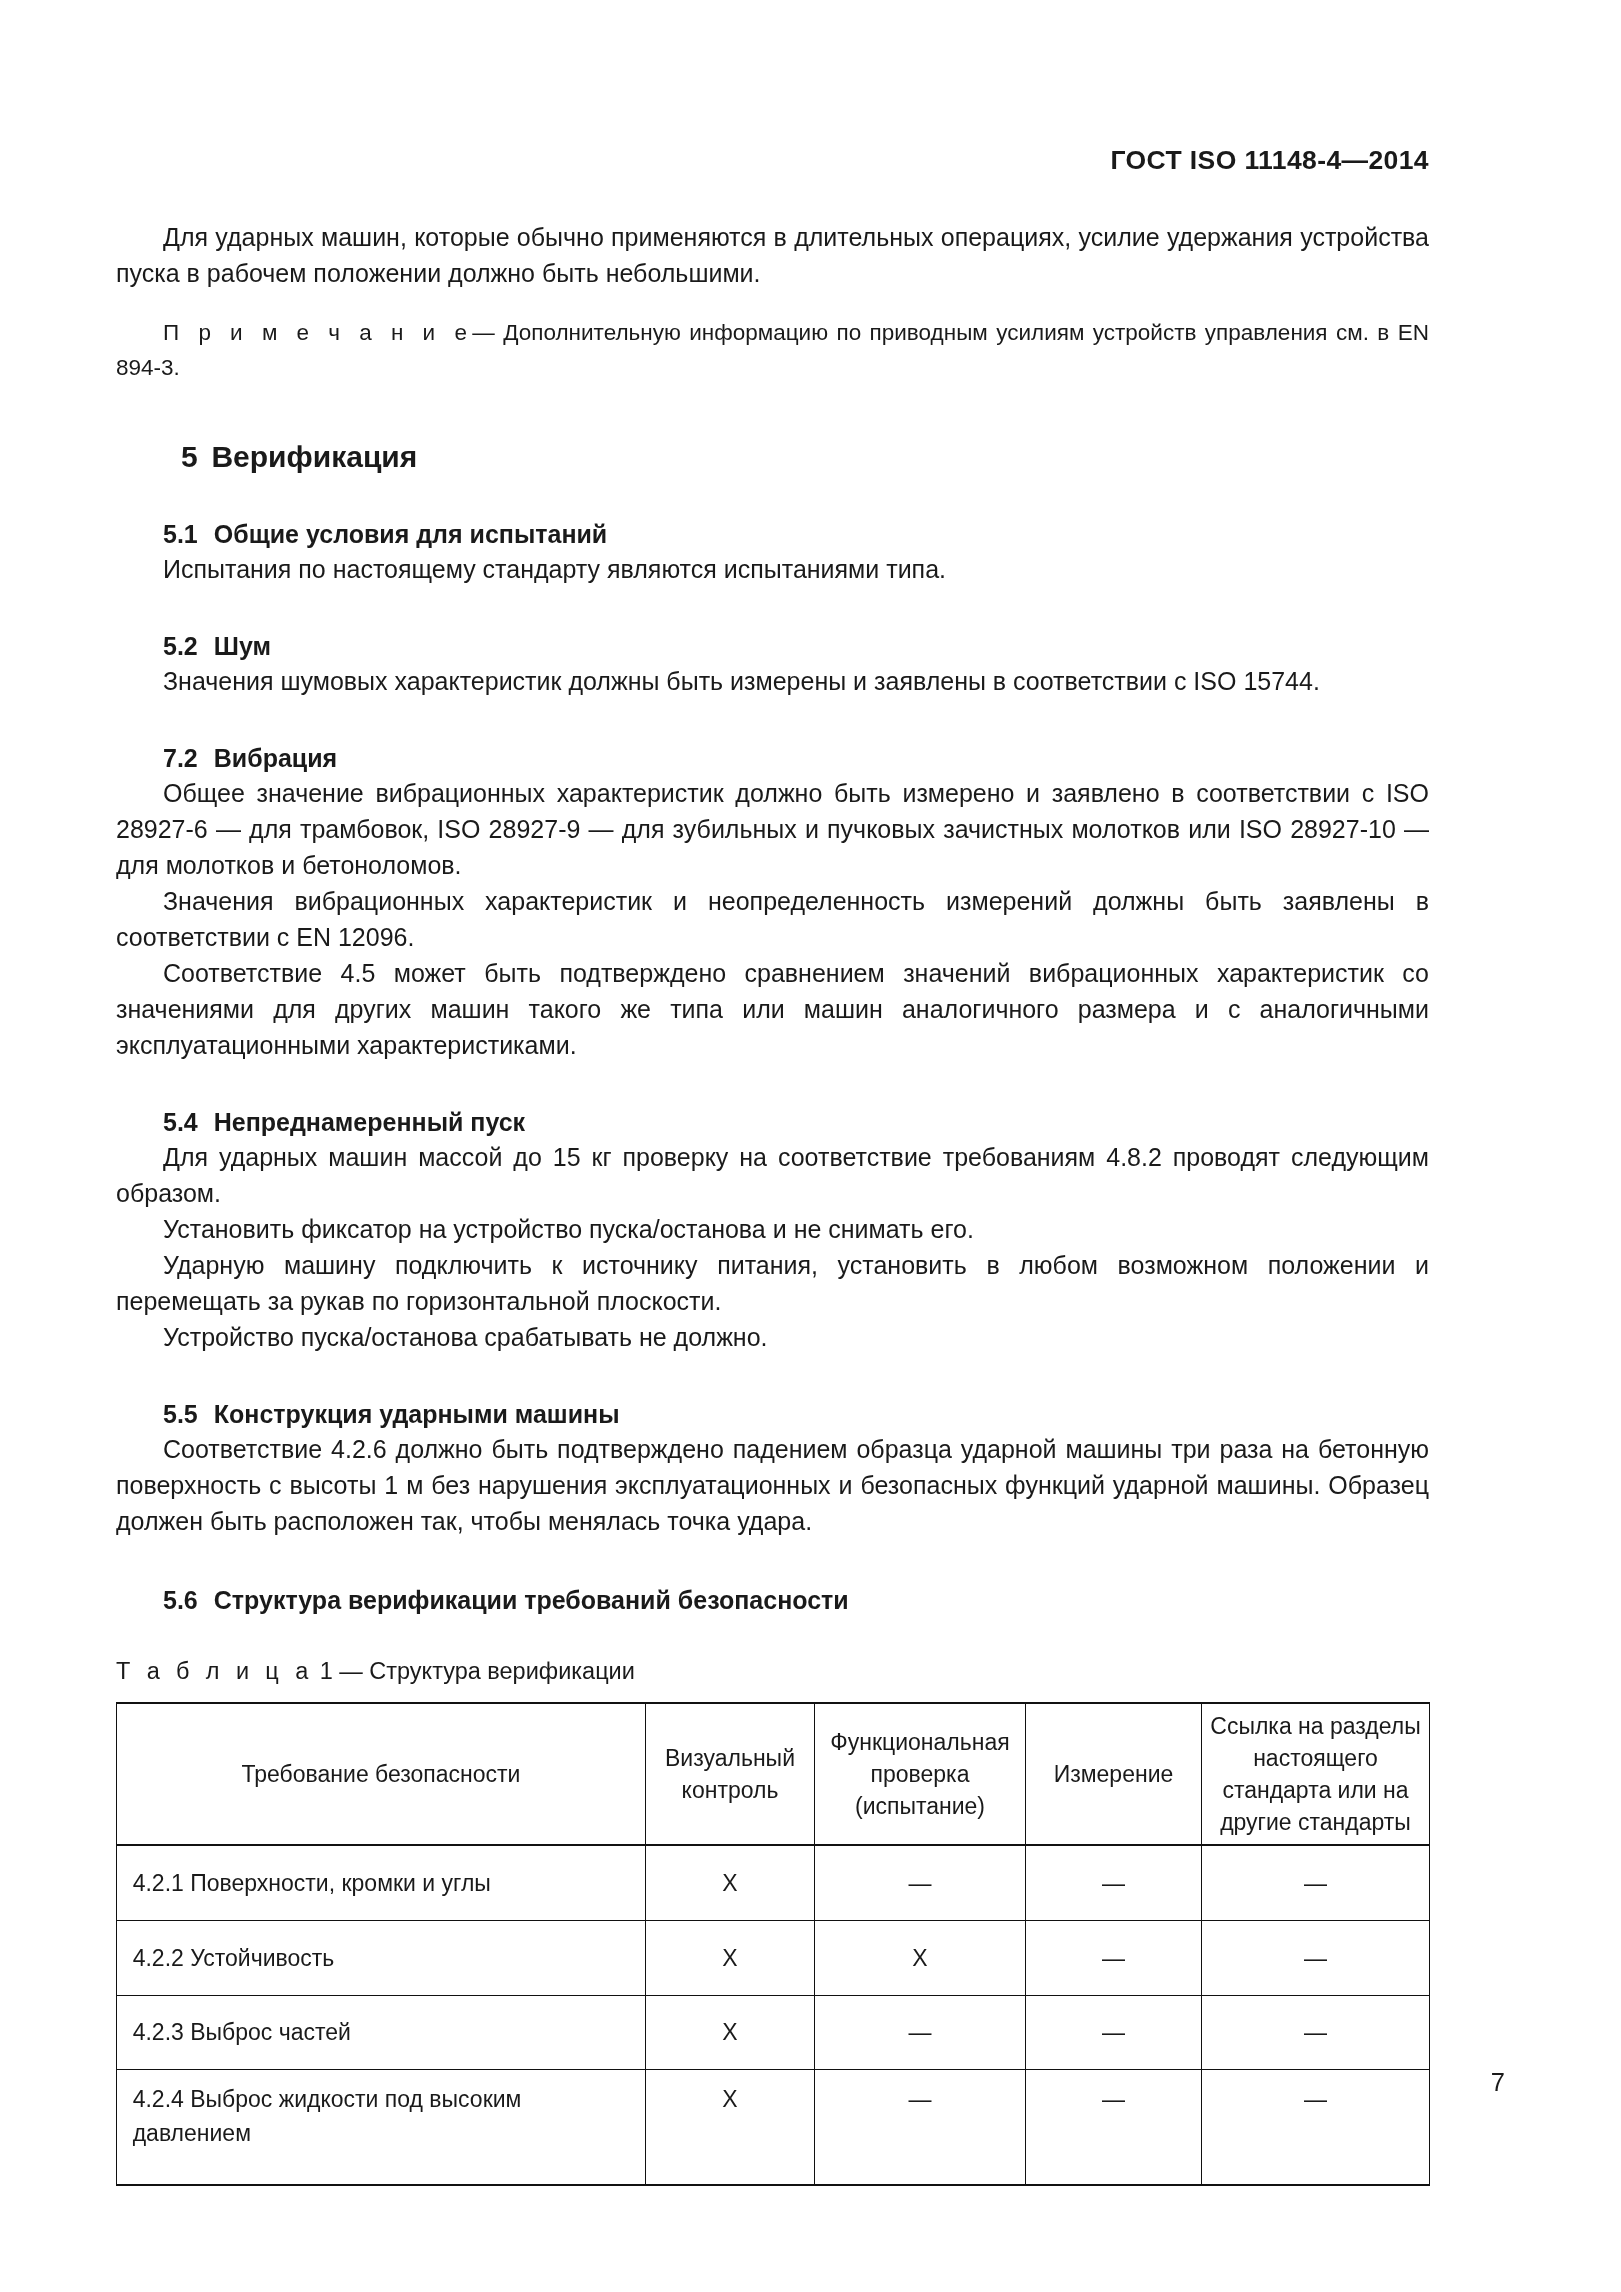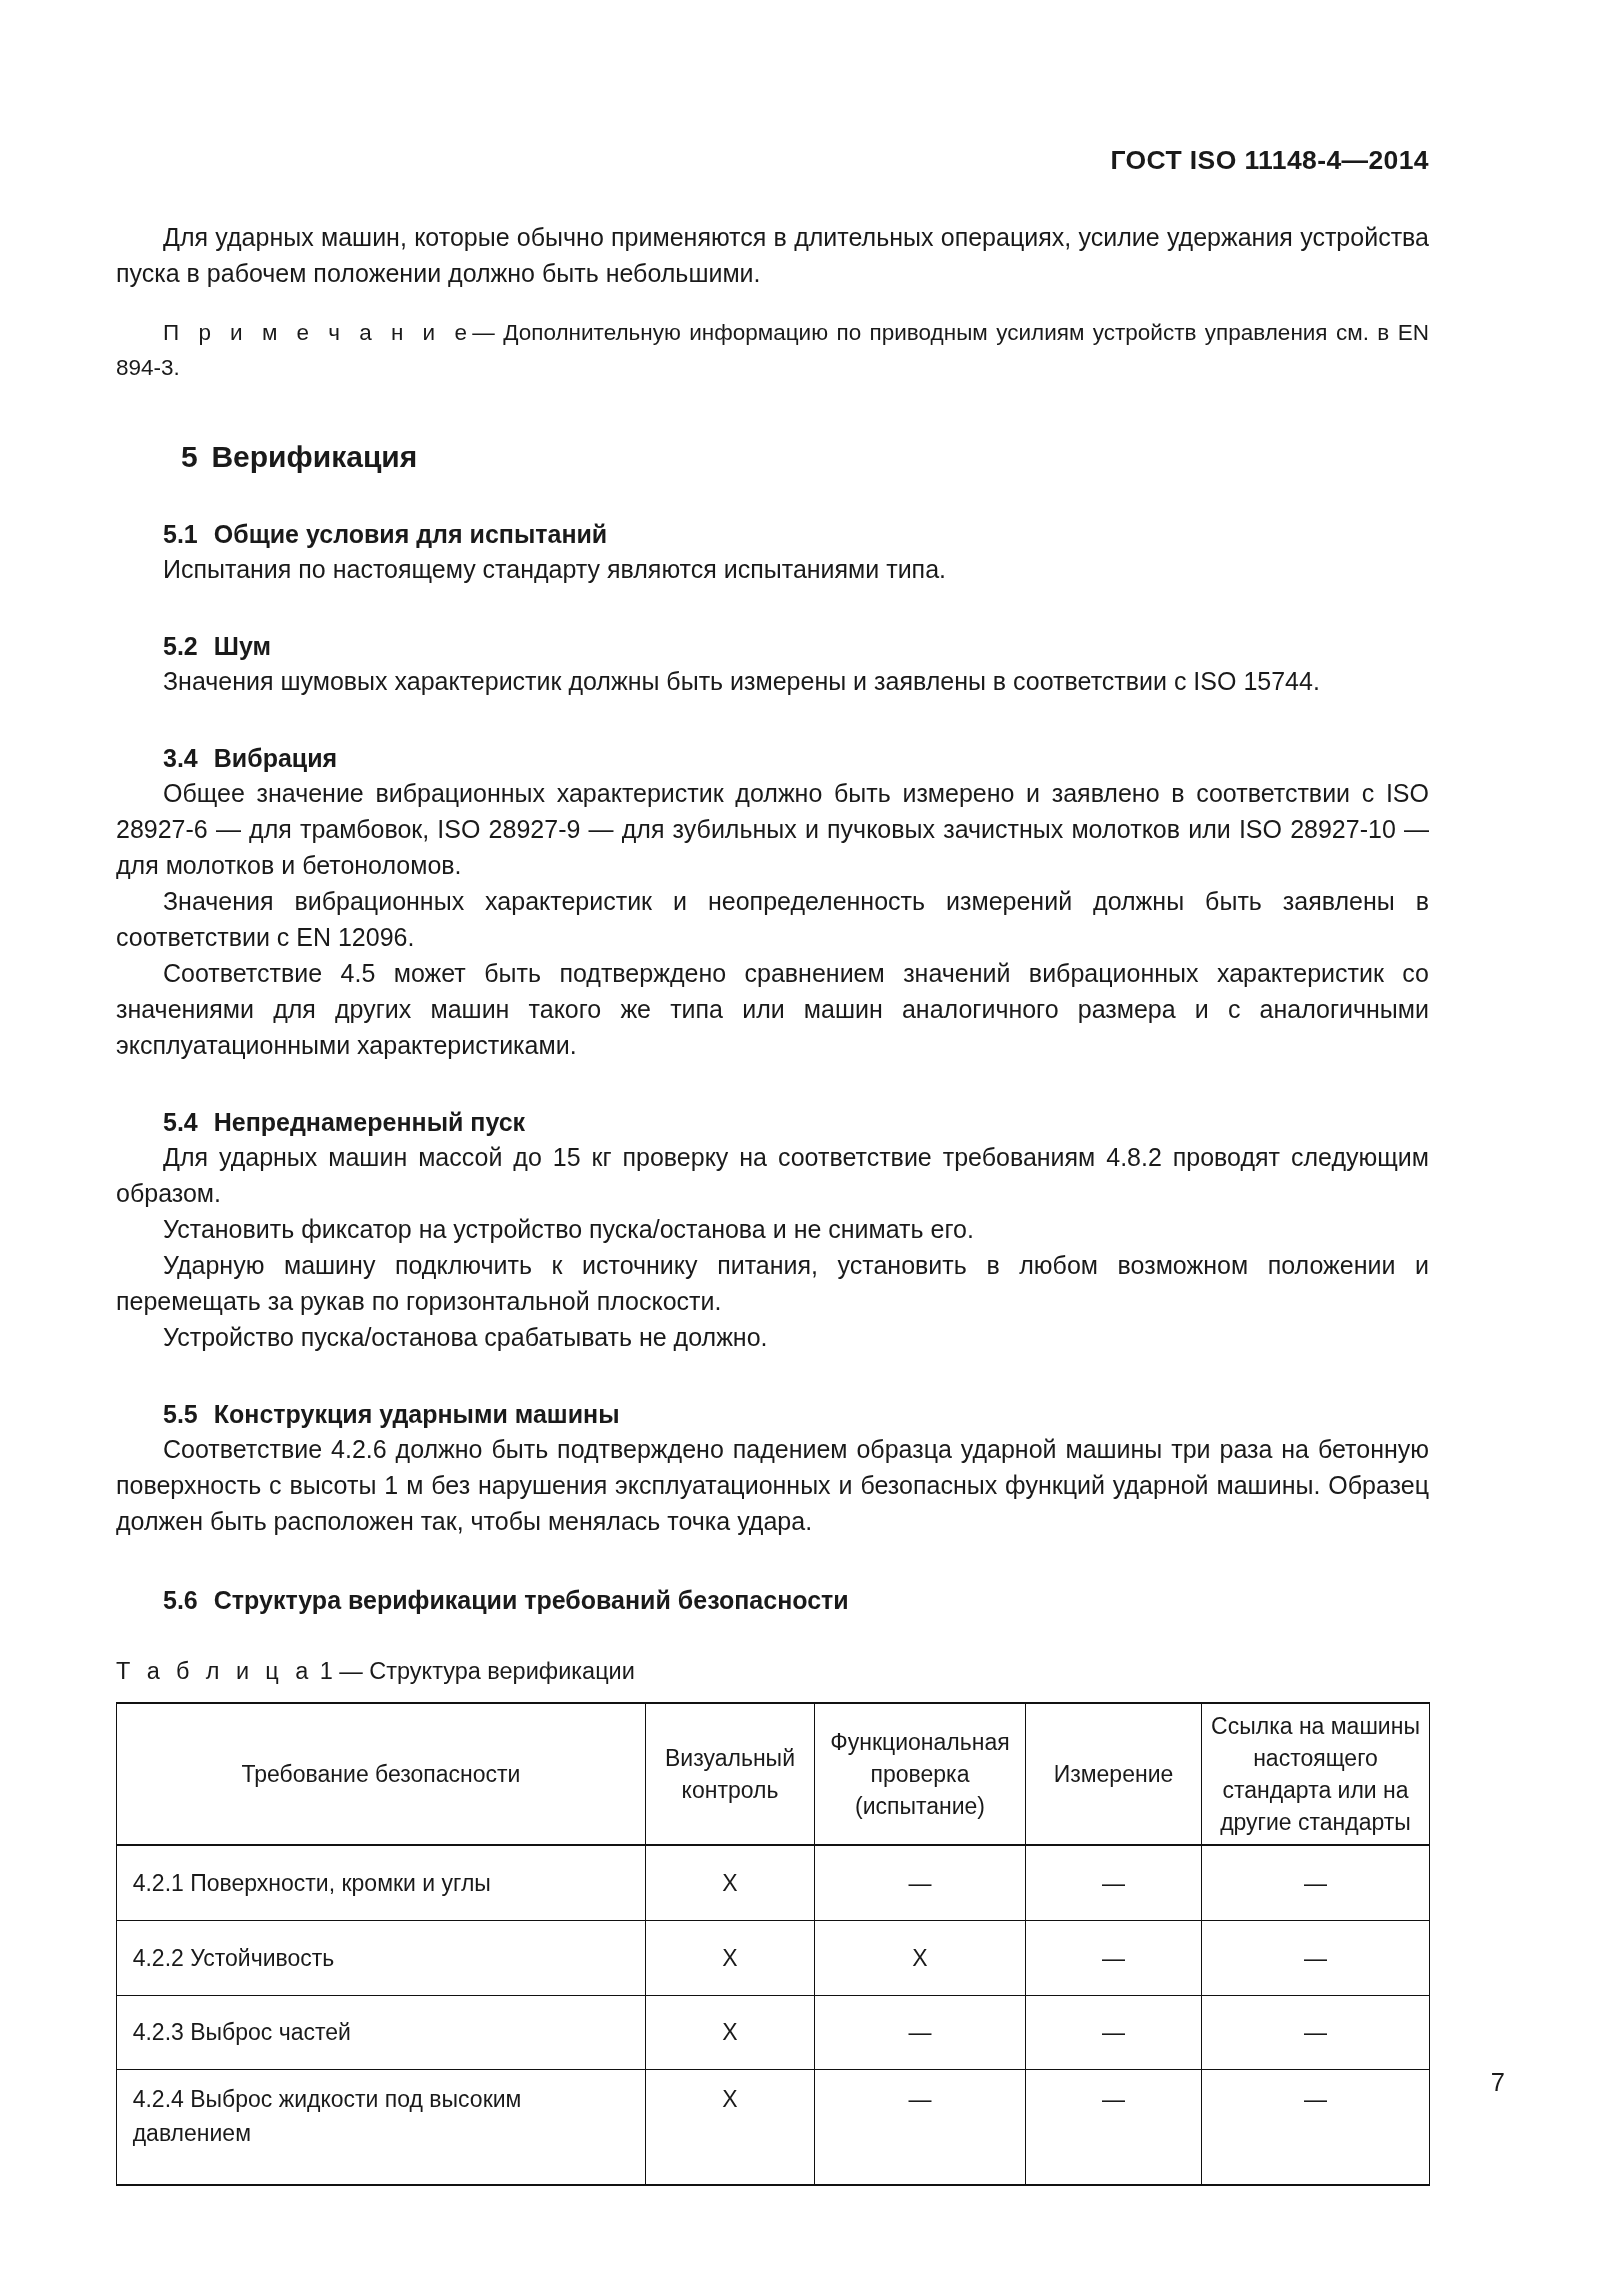--- a/index.html
+++ b/index.html
@@ -158,21 +158,21 @@
     <p class="note"><span class="spaced">П р и м е ч а н и е</span><span>—</span> <span>Дополнительную информацию по приводным усилиям устройств управления см. в EN 894-3.</span></p>
 
     <h2 class="h-sec"><span class="num">5</span><span>Верификация</span></h2>
 
     <h3 class="h-sub"><span class="num">5.1</span><span>Общие условия для испытаний</span></h3>
     <p class="body indent after-head">Испытания по настоящему стандарту являются испытаниями типа.</p>
 
     <h3 class="h-sub"><span class="num">5.2</span><span>Шум</span></h3>
     <p class="body indent after-head">Значения шумовых характеристик должны быть измерены и заявлены в соответствии с ISO 15744.</p>
 
-    <h3 class="h-sub"><span class="num">3.4</span><span>Вибрация</span></h3>
+    <h3 class="h-sub"><span class="num">7.2</span><span>Вибрация</span></h3>
     <p class="body indent after-head">Общее значение вибрационных характеристик должно быть измерено и заявлено в соответствии с ISO 28927-6 — для трамбовок, ISO 28927-9 — для зубильных и пучковых зачистных молотков или ISO 28927-10 — для молотков и бетоноломов.</p>
     <p class="body indent">Значения вибрационных характеристик и неопределенность измерений должны быть заявлены в соответствии с EN 12096.</p>
     <p class="body indent">Соответствие 4.5 может быть подтверждено сравнением значений вибрационных характеристик со значениями для других машин такого же типа или машин аналогичного размера и с аналогичными эксплуатационными характеристиками.</p>
 
     <h3 class="h-sub"><span class="num">5.4</span><span>Непреднамеренный пуск</span></h3>
     <p class="body indent after-head">Для ударных машин массой до 15 кг проверку на соответствие требованиям 4.8.2 проводят следующим образом.</p>
     <p class="body indent">Установить фиксатор на устройство пуска/останова и не снимать его.</p>
     <p class="body indent">Ударную машину подключить к источнику питания, установить в любом возможном положении и перемещать за рукав по горизонтальной плоскости.</p>
     <p class="body indent">Устройство пуска/останова срабатывать не должно.</p>
 
@@ -190,21 +190,21 @@
           <col class="c-fun">
           <col class="c-meas">
           <col class="c-ref">
       </colgroup>
       <thead>
         <tr>
           <th class="req">Требование безопасности</th>
           <th>Визуальный контроль</th>
           <th>Функциональная проверка (испытание)</th>
           <th>Измерение</th>
-          <th>Ссылка на машины настоящего стандарта или на другие стандарты</th>
+          <th>Ссылка на разделы настоящего стандарта или на другие стандарты</th>
         </tr>
       </thead>
       <tbody>
         <tr>
           <td class="req">4.2.1  Поверхности, кромки и углы</td>
           <td class="mark">X</td>
           <td class="mark">—</td>
           <td class="mark">—</td>
           <td class="mark">—</td>
         </tr>

